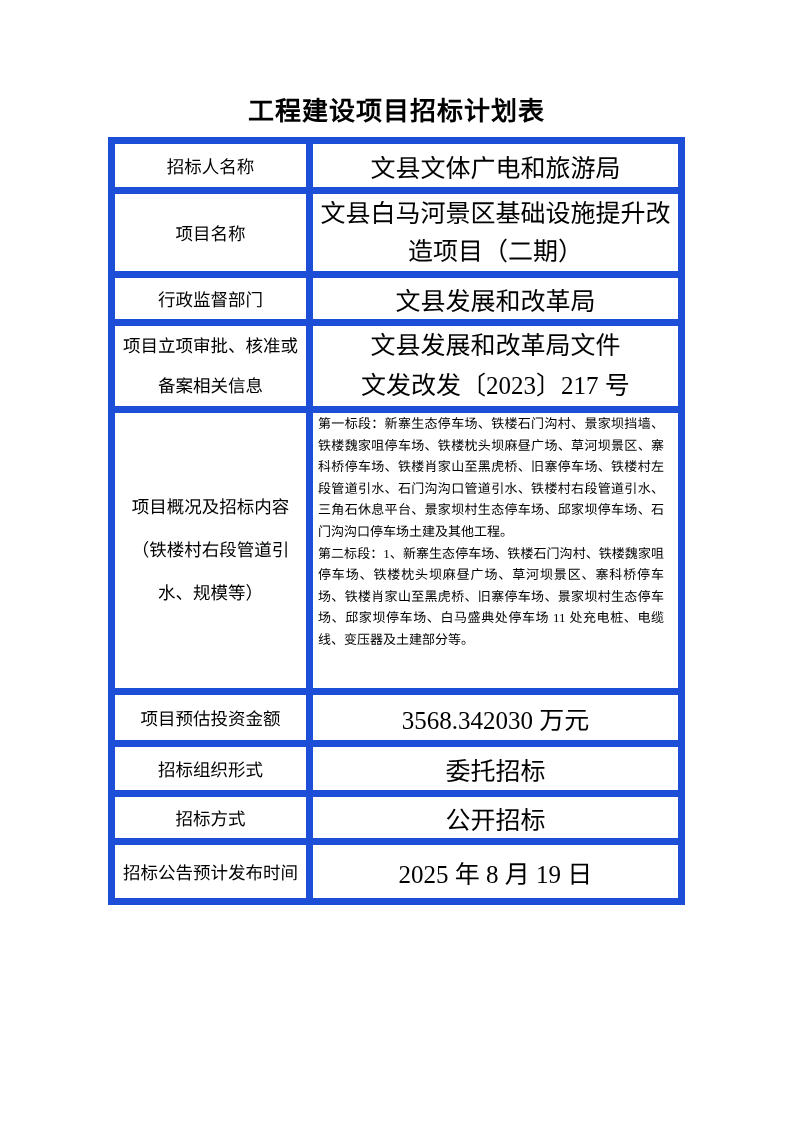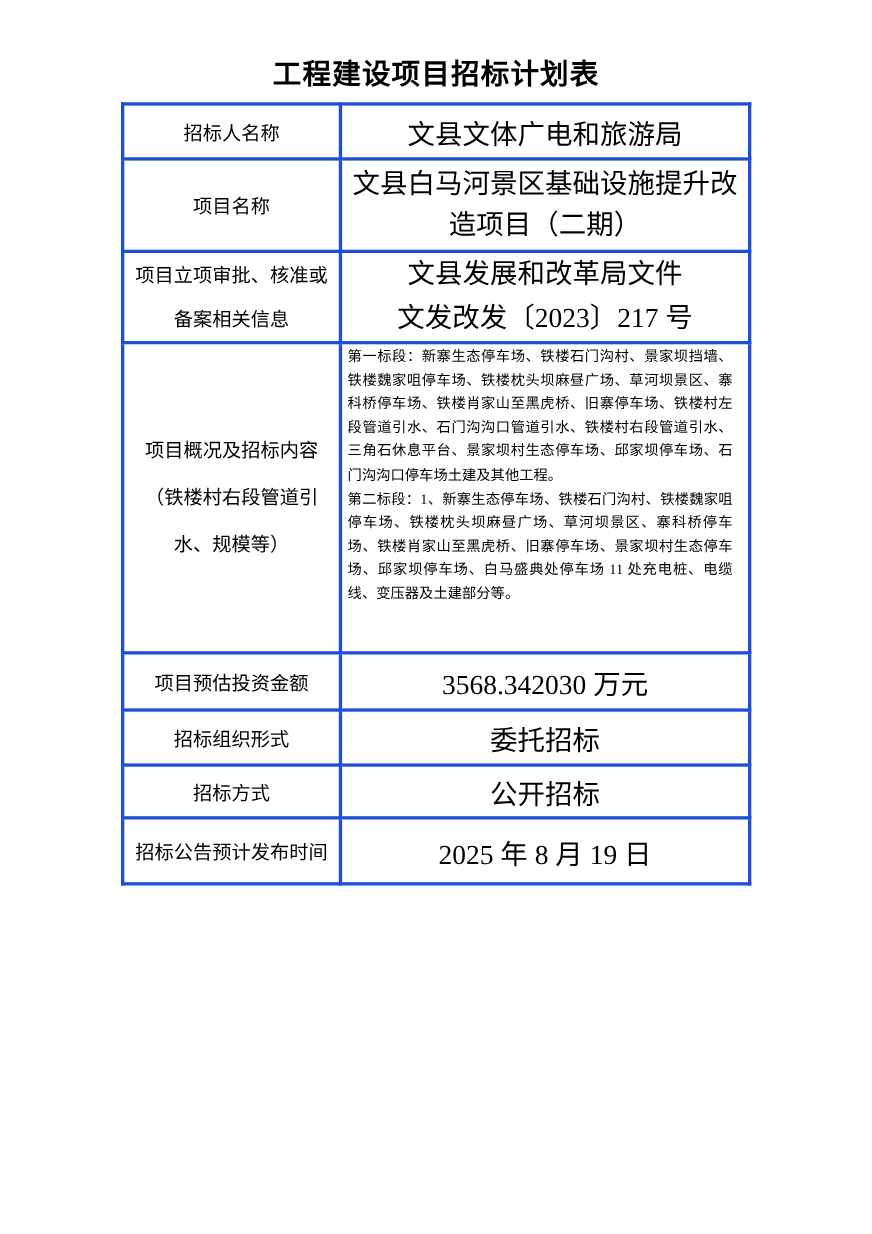--- a/index.html
+++ b/index.html
@@ -11,35 +11,35 @@
     font-family: "Liberation Serif", "DejaVu Serif", serif;
     overflow: hidden;
   }
   .page {
     width: 793px;
     height: 1122px;
     box-sizing: border-box;
   }
   .doc-title {
     margin: 0;
-    padding-top: 49px;
+    padding-top: 93px;
     text-align: center;
     font-size: 26px;
     font-weight: bold;
     letter-spacing: 1px;
     line-height: 38px;
   }
   .plan-table {
     border-collapse: collapse;
     table-layout: fixed;
     width: 570px;
     margin: 6px auto 0 auto;
   }
   .plan-table td {
-    border: 3px solid #1d4ed8;
+    border: 7px solid #1d4ed8;
     box-sizing: border-box;
     overflow: hidden;
   }
   .lbl {
     text-align: center;
     vertical-align: middle;
     font-size: 17.5px;
     padding: 0 3px;
   }
   .val {
@@ -91,20 +91,24 @@
       <tr class="r1">
         <td class="lbl">招标人名称</td>
         <td class="val">文县文体广电和旅游局</td>
       </tr>
 
       <tr class="r2">
         <td class="lbl">项目名称</td>
         <td class="val">文县白马河景区基础设施提升改造项目（二期）</td>
       </tr>
 
+      <tr class="r3">
+        <td class="lbl">行政监督部门</td>
+        <td class="val">文县发展和改革局</td>
+      </tr>
 
       <tr class="r4">
         <td class="lbl">项目立项审批、核准或备案相关信息</td>
         <td class="val">
           <div class="val-line">文县发展和改革局文件</div>
           <div class="val-line">文发改发〔2023〕217 号</div>
         </td>
       </tr>
 
       <tr class="r5">

